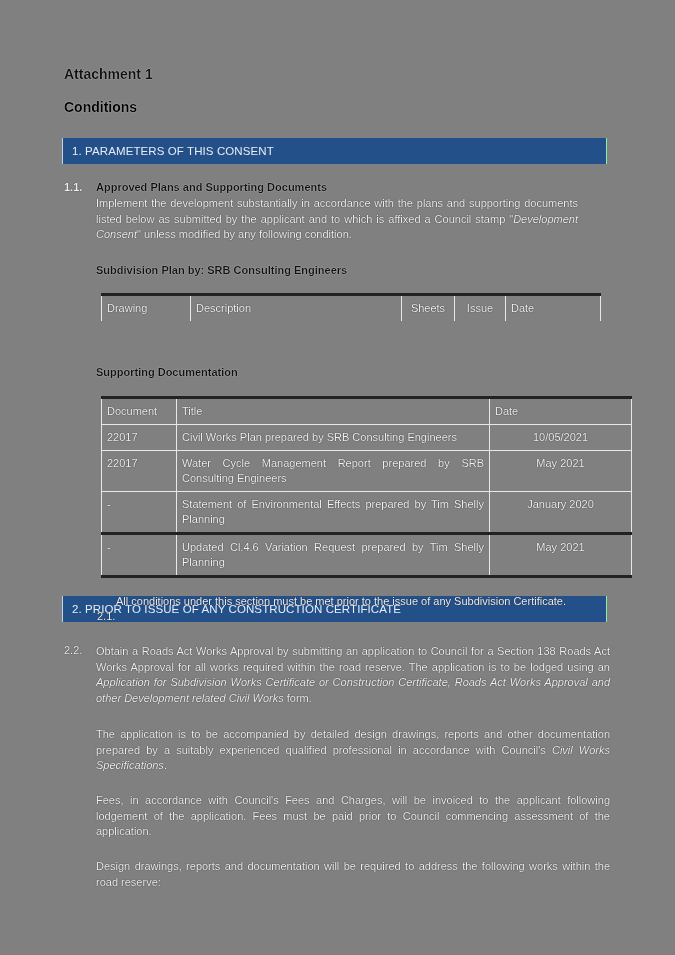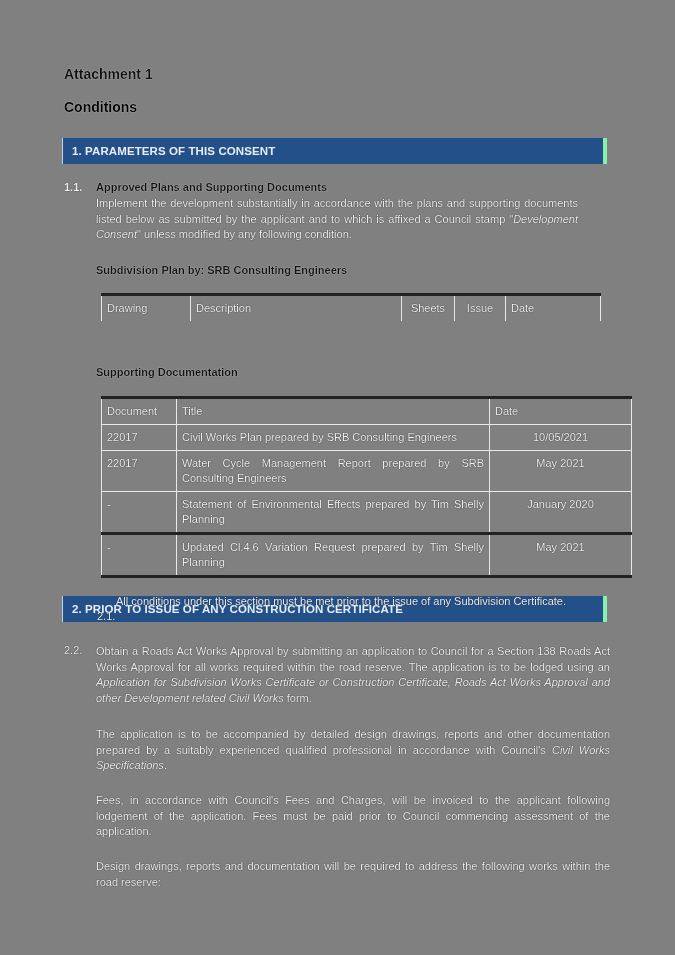--- a/index.html
+++ b/index.html
@@ -27,24 +27,24 @@
       left: 64px; top: 99px;
       font-weight: bold; font-size: 14px;
       color: #000000;
       text-shadow: 0 0 1px #fff;
     }
     .banner {
       position: absolute;
       left: 62px; width: 545px; height: 26px;
       background: #24508a;
       border-left: 1px solid #c8d3e2;
-      border-right: 4px solid #86efac;
+      border-right: 1px solid #86efac;
       box-sizing: border-box;
       color: #e8ecf4;
-      font-weight: bold;
+      font-weight: normal;
       font-size: 11.5px;
       line-height: 26px;
       padding-left: 9px;
       letter-spacing: 0.1px;
     }
     #banner1 { top: 138px; }
     #banner2 { top: 596px; }
 
     .clause-num {
       position: absolute;

